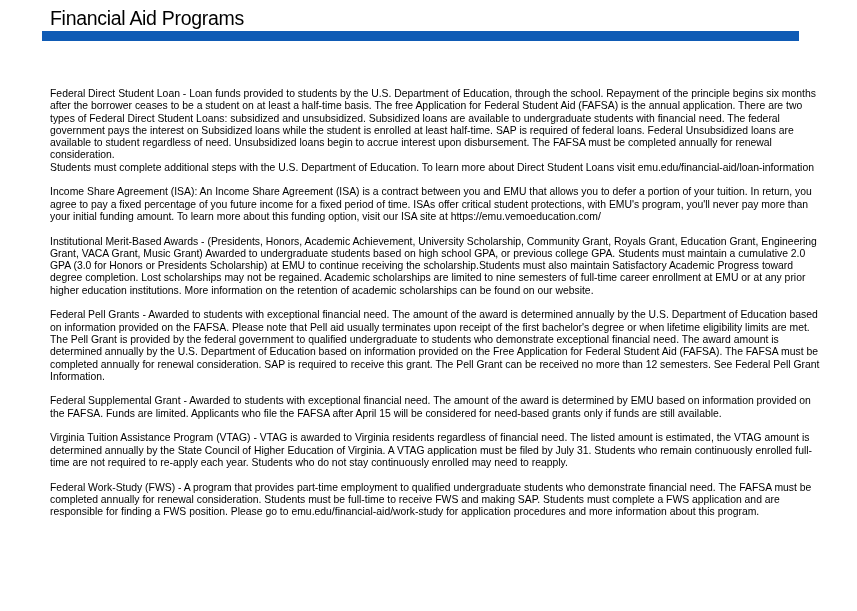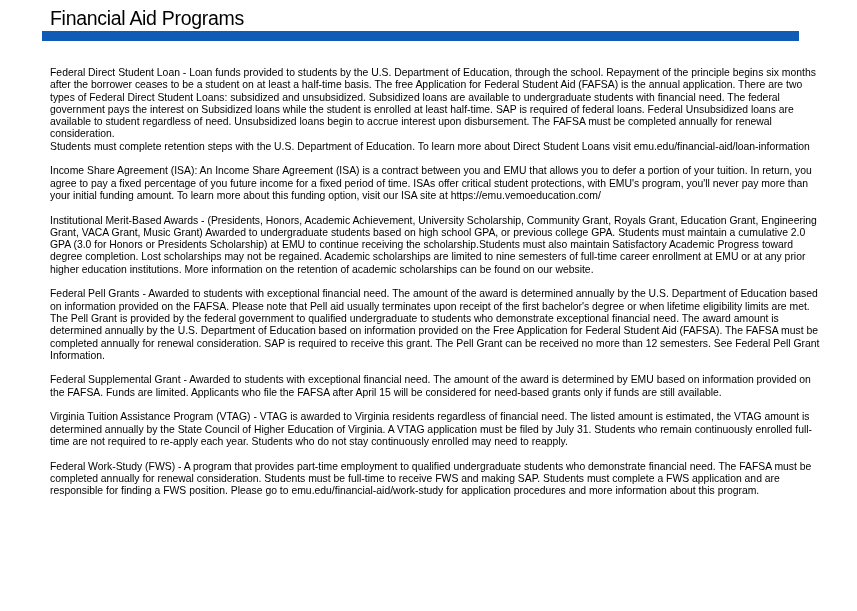--- a/index.html
+++ b/index.html
@@ -28,21 +28,21 @@
     .title-bar {
       position: absolute;
       left: 42px;
       top: 31px;
       width: 757px;
       height: 10px;
     }
     .content {
       position: absolute;
       left: 50px;
-      top: 67px;
+      top: 88px;
       width: 770px;
       font-size: 10.4px;
       line-height: 12.3px;
     }
     .program {
       margin: 0 0 12.3px 0;
       white-space: normal;
     }
     .program p {
       margin: 0;
@@ -50,21 +50,21 @@
   </style>
 </head>
 <body>
 
 <h1 class="page-title">Financial Aid Programs</h1>
 <div class="title-bar" style="background:#0f5bb5;"></div>
 
 <div class="content">
   <div class="program">
     <p>Federal Direct Student Loan - Loan funds provided to students by the U.S. Department of Education, through the school.  Repayment of the principle begins six months after the borrower ceases to be a student on at least a half-time basis.  The free Application for Federal Student Aid (FAFSA) is the annual application.  There are two types of Federal Direct Student Loans:  subsidized and unsubsidized.  Subsidized loans are available to undergraduate students with financial need. The federal government pays the interest on Subsidized loans while the student is enrolled at least half-time.  SAP is required of federal loans. Federal Unsubsidized loans are available to student regardless of need.  Unsubsidized loans begin to accrue interest upon disbursement. The FAFSA must be completed annually for renewal consideration.</p>
-    <p>Students must complete retention steps with the U.S. Department of Education.  To learn more about Direct Student Loans visit emu.edu/financial-aid/loan-information</p>
+    <p>Students must complete additional steps with the U.S. Department of Education.  To learn more about Direct Student Loans visit emu.edu/financial-aid/loan-information</p>
   </div>
   <div class="program">
     <p>Income Share Agreement (ISA): An Income Share Agreement (ISA) is a contract between you and EMU that allows you to defer a portion of your tuition. In return, you agree to pay a fixed percentage of you future income for a fixed period of time.  ISAs offer critical student protections, with EMU's program, you'll never pay more than your initial funding amount.  To learn more about this funding option, visit our ISA site at https://emu.vemoeducation.com/</p>
   </div>
   <div class="program">
     <p>Institutional Merit-Based Awards - (Presidents, Honors, Academic Achievement, University Scholarship, Community Grant, Royals Grant, Education Grant, Engineering Grant, VACA Grant, Music Grant)  Awarded to undergraduate students based on high school GPA, or previous college GPA. Students must maintain a cumulative 2.0 GPA (3.0 for Honors or Presidents Scholarship) at EMU to continue receiving the scholarship.Students must also maintain Satisfactory Academic Progress toward degree completion.  Lost scholarships may not be regained. Academic scholarships are limited to nine semesters of full-time career enrollment at EMU or at any prior higher education institutions. More information on the retention of academic scholarships can be found on our website.</p>
   </div>
   <div class="program">
     <p>Federal Pell Grants - Awarded to students with exceptional financial need. The amount of the award is determined annually by the U.S. Department of Education based on information provided on the FAFSA. Please note that Pell aid usually terminates upon receipt of the first bachelor's degree or when lifetime eligibility limits are met. The Pell Grant is provided by the federal government to qualified undergraduate to students who demonstrate exceptional financial need. The award amount is determined annually by the U.S. Department of Education based on information provided on the Free Application for Federal Student Aid (FAFSA).  The FAFSA must be completed annually for renewal consideration.  SAP is required to receive this grant. The Pell Grant can be received no more than 12 semesters.  See Federal Pell Grant Information.</p>
   </div>

